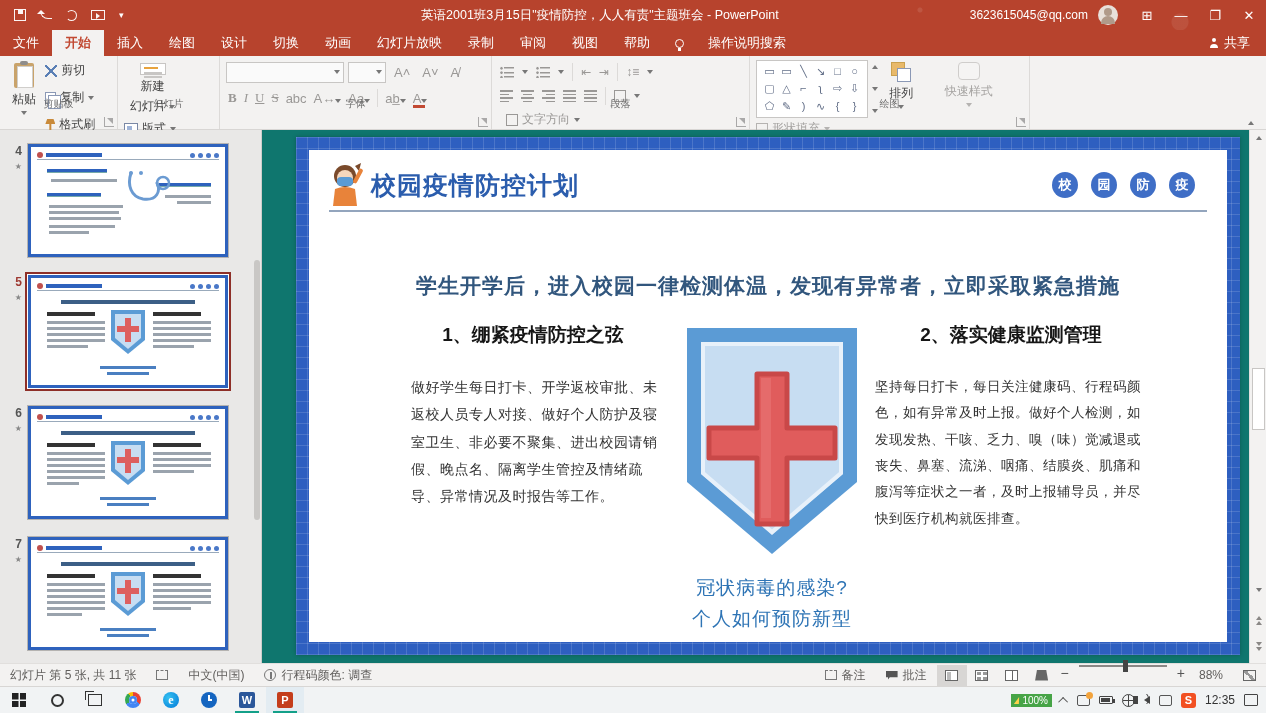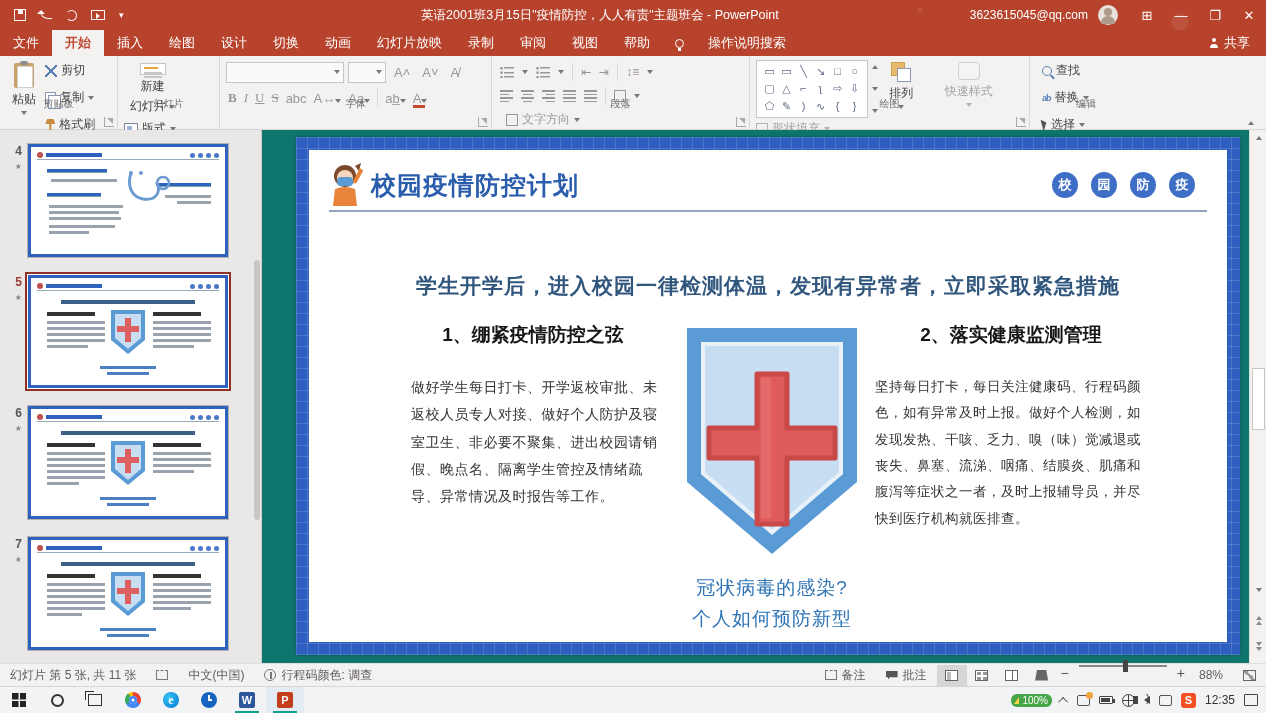--- a/index.html
+++ b/index.html
@@ -221,21 +221,21 @@
   .chromei { width:16px; height:16px; border-radius:50%;
     background:conic-gradient(#ea4335 0 33%, #4285f4 33% 66%, #34a853 66% 90%, #fbbc05 90% 100%); position:relative; }
   .chromei::after{ content:""; position:absolute; left:4px; top:4px; width:8px; height:8px; border-radius:50%; background:#fff; box-shadow:inset 0 0 0 2.5px #4285f4; }
   .edgei { width:16px; height:16px; border-radius:50%; background:radial-gradient(circle at 35% 35%, #35c1f1, #0078d7); color:#fff; font-size:12px; font-weight:bold; display:flex; align-items:center; justify-content:center; font-family:"Liberation Serif",serif; }
   .clocki { width:16px; height:16px; border-radius:50%; background:#1565c0; position:relative; }
   .clocki::before{ content:""; position:absolute; left:7px; top:3px; width:1.5px; height:5px; background:#fff; }
   .clocki::after{ content:""; position:absolute; left:7px; top:7px; width:4px; height:1.5px; background:#fff; }
   .wordi { width:16px; height:16px; background:#2b579a; border-radius:2px; color:#fff; font-size:11px; font-weight:bold; display:flex; align-items:center; justify-content:center; }
   .ppti { width:16px; height:16px; background:#c43e1c; border-radius:2px; color:#fff; font-size:11px; font-weight:bold; display:flex; align-items:center; justify-content:center; }
   .tray { margin-left:auto; display:flex; align-items:center; gap:9px; padding-right:8px; font-size:12px; color:#333; }
-  .batbadge { background:#47a447; color:#fff; font-size:10px; padding:1px 4px; border-radius:6px; display:flex; align-items:center; gap:2px; }
+  .batbadge { background:#47a447; color:#fff; font-size:10px; padding:1px 4px; border-radius:0; display:flex; align-items:center; gap:2px; }
   .bolt { width:0; height:0; border-left:3px solid transparent; border-right:2px solid transparent; border-bottom:7px solid #ffd24a; transform:skewX(-18deg); }
   .chevup { width:7px; height:7px; border-left:1.5px solid #555; border-top:1.5px solid #555; transform:rotate(45deg) translateY(2px); }
   .dotic { width:13px; height:11px; border:1.5px solid #555; border-radius:2px; position:relative; }
   .dotic::after{ content:""; position:absolute; right:-4px; top:-4px; width:7px; height:7px; border-radius:50%; background:#f2a33c; }
   .bati { width:14px; height:8px; border:1.5px solid #444; border-radius:1px; position:relative; background:linear-gradient(#444 0 0) 1px 1px/9px 4px no-repeat; }
   .bati::after{ content:""; position:absolute; right:-3.5px; top:1.5px; width:2px; height:4px; background:#444; }
   .globei { width:13px; height:13px; border:1.5px solid #444; border-radius:50%; background:
     linear-gradient(#444 0 0) 0 5px/13px 1px no-repeat, linear-gradient(#444 0 0) 5.5px 0/1px 13px no-repeat; }
   .spki { width:0; height:0; border-top:4px solid transparent; border-bottom:4px solid transparent; border-right:6px solid #444; position:relative; }
   .spki::before{ content:""; position:absolute; left:-11px; top:-4px; width:5px; height:8px; background:#444; }
@@ -498,39 +498,20 @@
         <div class="sbtn">
             <span class="ic12" style="border-color:#b5b3b1;border-radius:50%;"></span>
             <span>形状效果</span>
             <span class="caret"></span>
           </div>
       </div>
       <div class="glabel">绘图</div>
       <div class="launcher"></div>
     </div>
 
-    <div class="rgroup" style="width:112px;border-right:none;">
-      <div class="smallcol" style="padding-left:6px;">
-        <div class="sbtn">
-            <span class="maglass"></span>
-            <span>查找</span>
-          </div>
-        <div class="sbtn">
-            <span class="repli">ab</span>
-            <span>替换</span>
-            <span class="caret"></span>
-          </div>
-        <div class="sbtn">
-            <span class="cursori"></span>
-            <span>选择</span>
-            <span class="caret"></span>
-          </div>
-      </div>
-      <div class="glabel">编辑</div>
-    </div>
 
     <span class="caret up collapse"></span>
   </div>
 
   <div class="workspace">
 
     <div class="thumbpanel">
 
       <div class="thumbrow">
         <div class="tnum"><b>4</b><span class="star">★</span></div>

